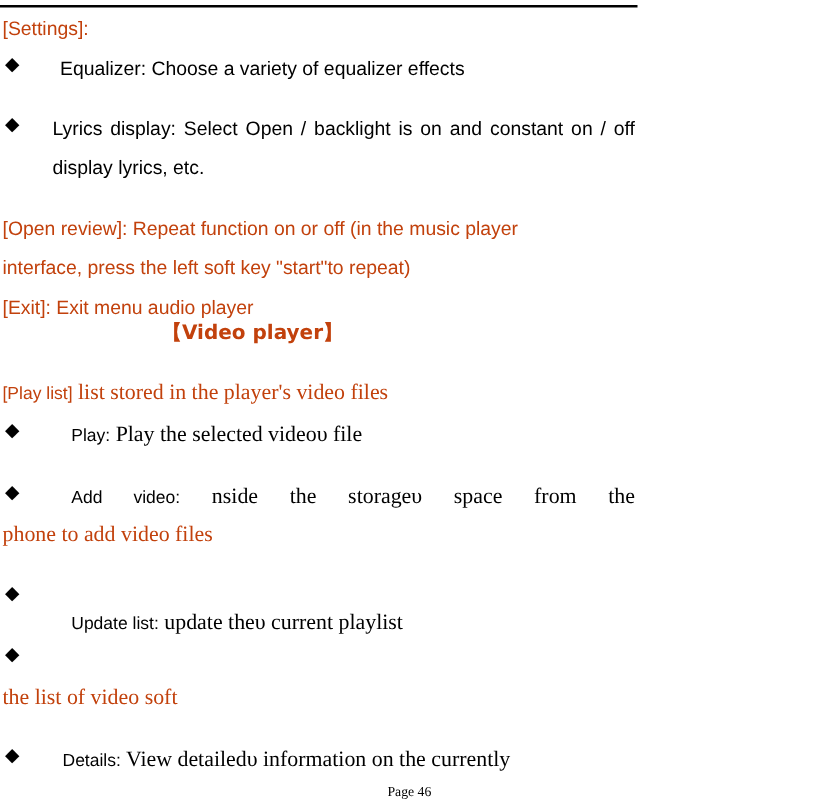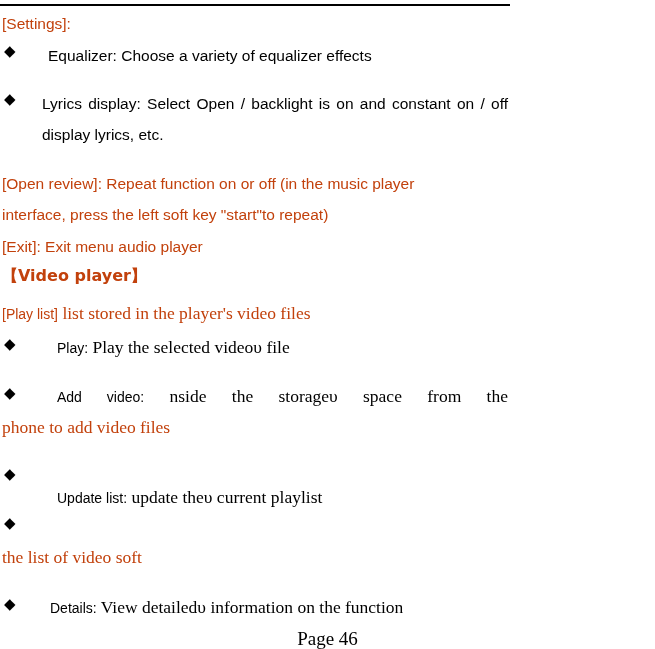--- a/index.html
+++ b/index.html
@@ -79,21 +79,21 @@
     font-weight: bold;
     font-size: 16px;
     letter-spacing: 0px;
   }
   .footer {
     position: absolute;
     width: 655px;
     left: 0;
     text-align: center;
     font-family: "Liberation Serif", serif;
-    font-size: 19px;
+    font-size: 11px;
   }
 </style>
 </head>
 <body>
 
 <div class="page">
 
   <div class="header-rule"></div>
 
   <div class="blk sans" style="left:2px; top:8px; width:300px;">
@@ -114,21 +114,21 @@
     <span>[Open review]: Repeat function on or off (in the music player</span>
   </div>
   <div class="blk sans" style="left:2px; top:199px; width:508px;">
     <span>interface, press the left soft key "start"to repeat)</span>
   </div>
 
   <div class="blk sans" style="left:2px; top:231px; width:508px;">
     <span>[Exit]: Exit menu audio player</span>
   </div>
 
-  <div class="blk heading-cjk" style="left:2px; top:266px; width:400px;">
+  <div class="blk heading-cjk" style="left:2px; top:256px; width:400px;text-align:center;">
     <span>【Video player】</span>
   </div>
 
   <div class="blk serif" style="left:2px; top:298px; width:508px;">
     <span class="lbl">[Play list]</span><span> list stored in the player's video files</span>
   </div>
 
   <div class="bullet-row" style="left:0px; top:332px; width:512px;">
     <span class="bullet" style="top:5px;">◆</span>
     <div class="serif" style="margin-left:57px; width:450px;">
@@ -156,21 +156,21 @@
   <div class="bullet-row" style="left:0px; top:511px; width:512px;">
     <span class="bullet" style="top:5px;">◆</span>
   </div>
   <div class="blk serif" style="left:2px; top:542px; width:508px;">
     <span>the list of video soft</span>
   </div>
 
   <div class="bullet-row" style="left:0px; top:592px; width:512px;">
     <span class="bullet" style="top:5px;">◆</span>
     <div class="serif" style="margin-left:50px; width:458px;">
-      <span class="lbl">Details:</span><span> View detailedυ information on the function</span>
+      <span class="lbl">Details:</span><span> View detailedυ information on the currently</span>
     </div>
   </div>
 
   <div class="footer" style="top:628px;">
     <span>Page 46</span>
   </div>
 
 </div>
 
 </body></html>

